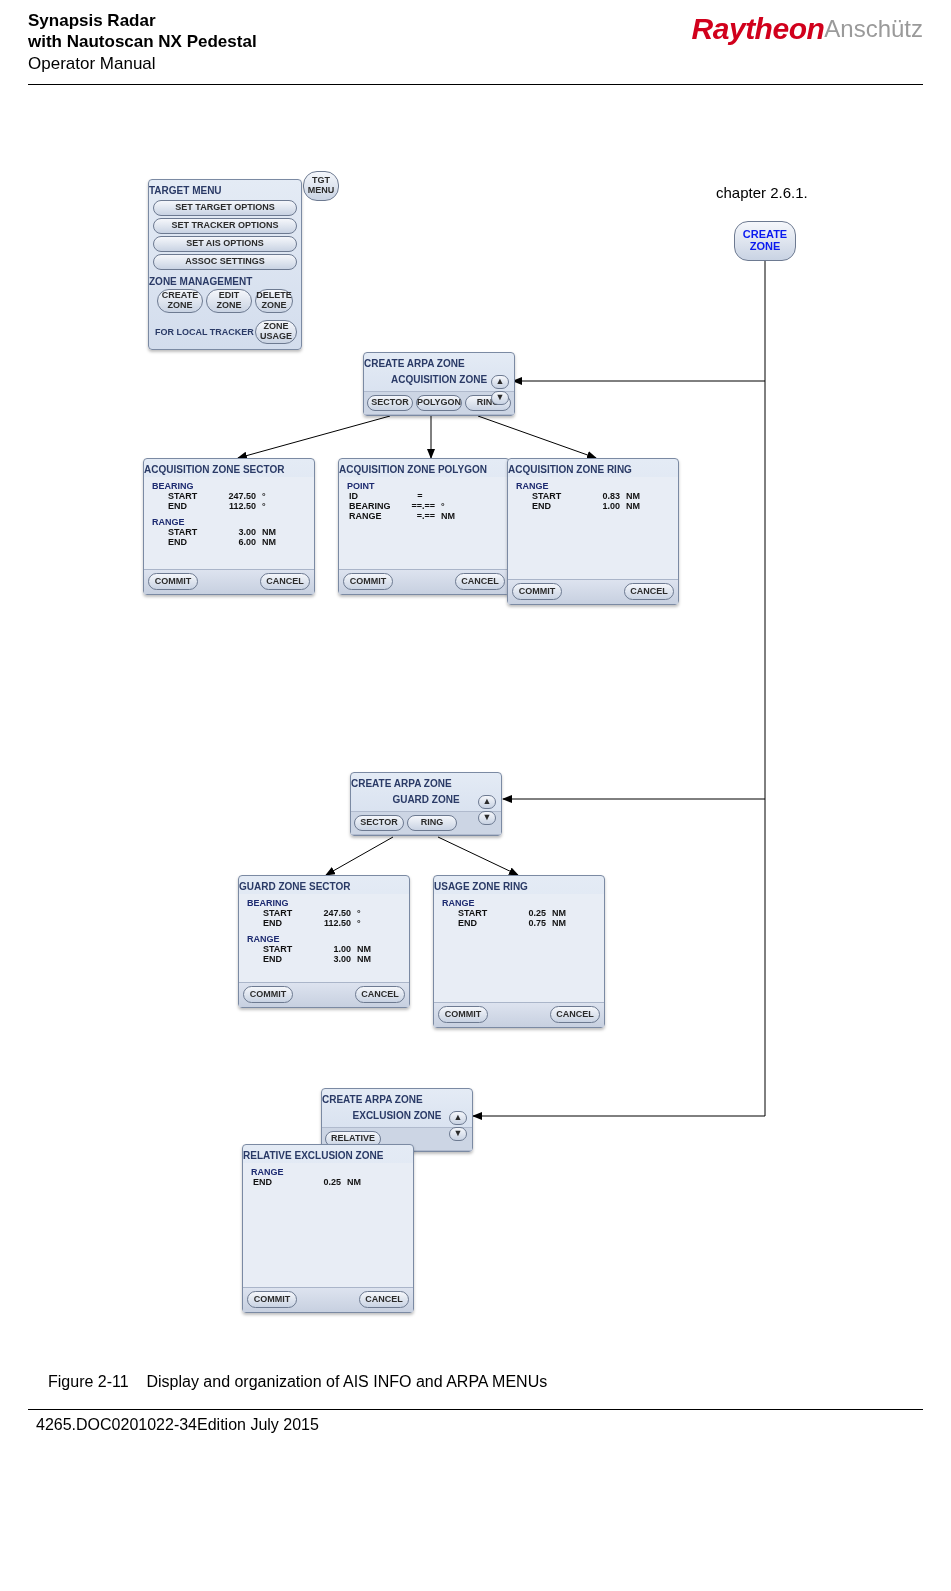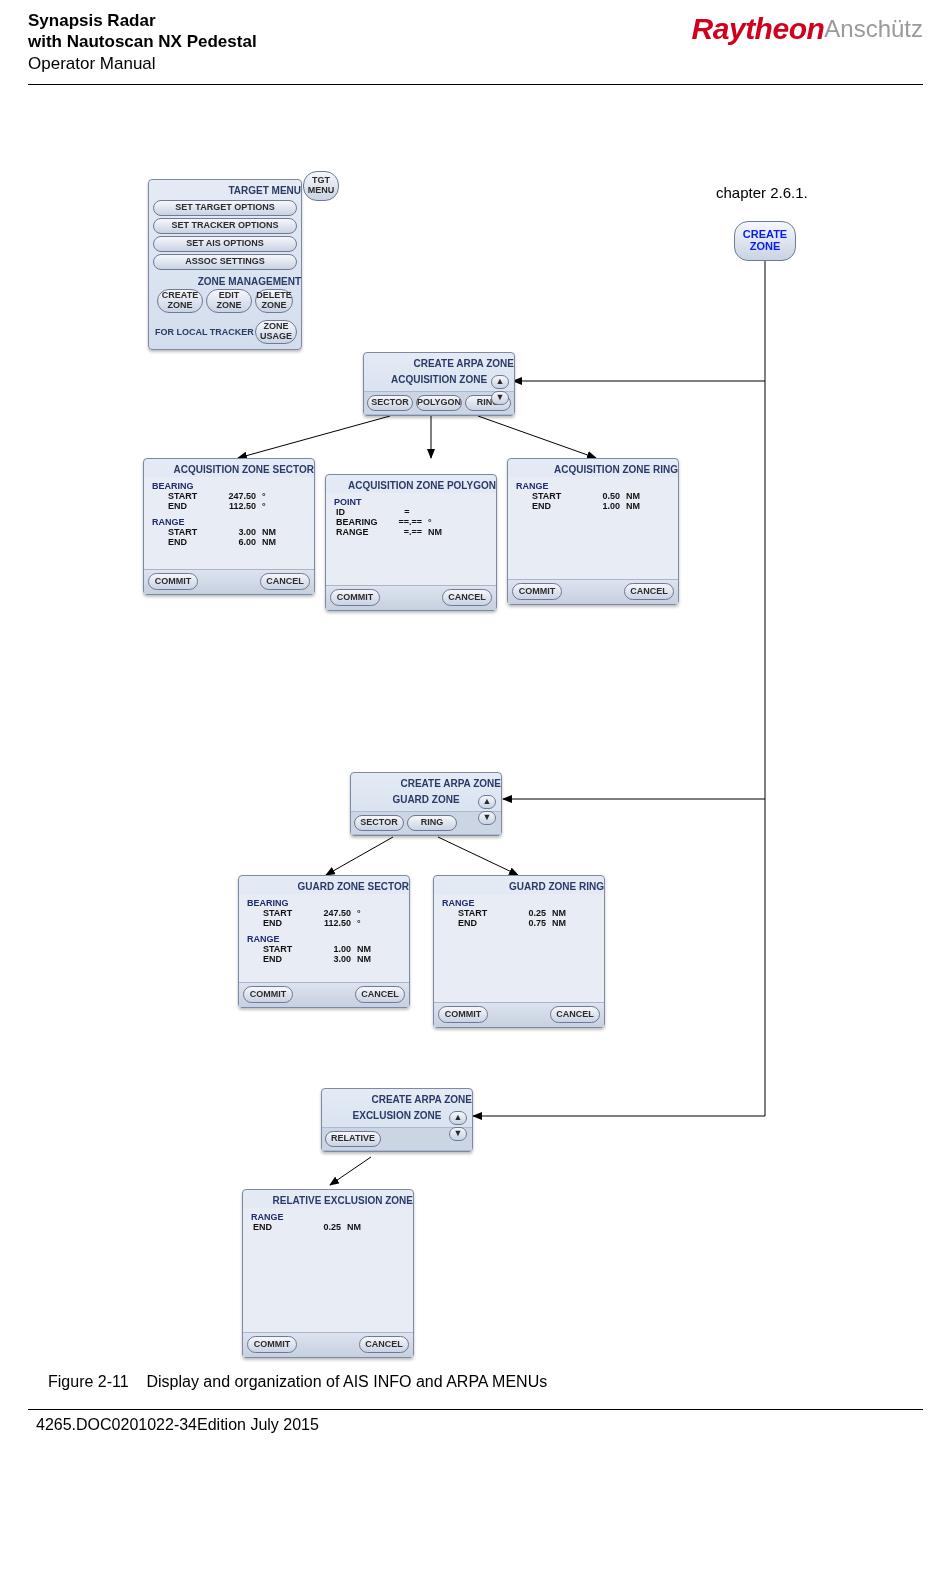--- a/index.html
+++ b/index.html
@@ -70,21 +70,21 @@
 
   
   .panel {
     position: absolute;
     background: linear-gradient(#e4ebf5,#d3dded);
     border: 1px solid #7b8aa3;
     border-radius: 4px;
     box-shadow: 0 2px 3px rgba(0,0,0,0.25);
   }
   .ptitle {
-    text-align: right;
+    text-align: left;
     font-size: 10px;
     font-weight: bold;
     color: #2a3a66;
     padding: 5px 0 2px 0;
   }
   .ptitle-sub {
     text-align: center;
     font-size: 10px;
     font-weight: bold;
     color: #2a3a66;
@@ -280,21 +280,21 @@
             <span class="u">NM</span>
           </div>
         <div style="height:18px;"></div>
       </div>
       <div class="footer-btns">
         <div class="btn">COMMIT</div>
         <div class="btn">CANCEL</div>
       </div>
     </div>
 
-    <div class="panel" style="top:373px;left:297px;width:170px;margin-top:16px;">
+    <div class="panel" style="top:373px;left:310px;width:170px;">
       <div class="ptitle">ACQUISITION ZONE POLYGON</div>
       <div class="body-area">
         <div class="section-label">POINT</div>
         <div class="kv-row" style="padding-left:2px;">
             <span class="k" style="width:50px;">ID</span>
             <span class="v" style="width:30px;text-align:center;">=</span>
           </div>
         <div class="kv-row" style="padding-left:2px;">
             <span class="k" style="width:50px;">BEARING</span>
             <span class="v" style="width:30px;">==.==</span>
@@ -312,21 +312,21 @@
         <div class="btn">CANCEL</div>
       </div>
     </div>
 
     <div class="panel" style="top:373px;left:479px;width:170px;">
       <div class="ptitle">ACQUISITION ZONE RING</div>
       <div class="body-area">
         <div class="section-label">RANGE</div>
         <div class="kv-row">
             <span class="k">START</span>
-            <span class="v">0.50</span>
+            <span class="v">0.83</span>
             <span class="u">NM</span>
           </div>
         <div class="kv-row">
             <span class="k">END</span>
             <span class="v">1.00</span>
             <span class="u">NM</span>
           </div>
         <div style="height:64px;"></div>
       </div>
       <div class="footer-btns">
@@ -375,21 +375,21 @@
           </div>
         <div style="height:14px;"></div>
       </div>
       <div class="footer-btns">
         <div class="btn">COMMIT</div>
         <div class="btn">CANCEL</div>
       </div>
     </div>
 
     <div class="panel" style="top:790px;left:405px;width:170px;">
-      <div class="ptitle">GUARD ZONE RING</div>
+      <div class="ptitle">USAGE ZONE RING</div>
       <div class="body-area">
         <div class="section-label">RANGE</div>
         <div class="kv-row">
             <span class="k">START</span>
             <span class="v">0.25</span>
             <span class="u">NM</span>
           </div>
         <div class="kv-row">
             <span class="k">END</span>
             <span class="v">0.75</span>
@@ -408,21 +408,21 @@
       <div class="ptitle-sub">EXCLUSION ZONE</div>
       <div class="arrow-stack" style="top:22px;right:5px;">
         <div class="btn arrowbtn">▲</div>
         <div class="btn arrowbtn">▼</div>
       </div>
       <div class="btnrow bar" style="padding:3px;justify-content:flex-start;">
         <div class="btn" style="width:56px;height:16px;">RELATIVE</div>
       </div>
     </div>
 
-    <div class="panel" style="top:1104px;left:214px;width:170px;">
+    <div class="panel" style="top:1059px;left:214px;width:170px;">
       <div class="ptitle">RELATIVE EXCLUSION ZONE</div>
       <div class="body-area">
         <div class="section-label">RANGE</div>
         <div class="kv-row" style="padding-left:2px;">
             <span class="k">END</span>
             <span class="v">0.25</span>
             <span class="u">NM</span>
           </div>
         <div style="height:96px;"></div>
       </div>

